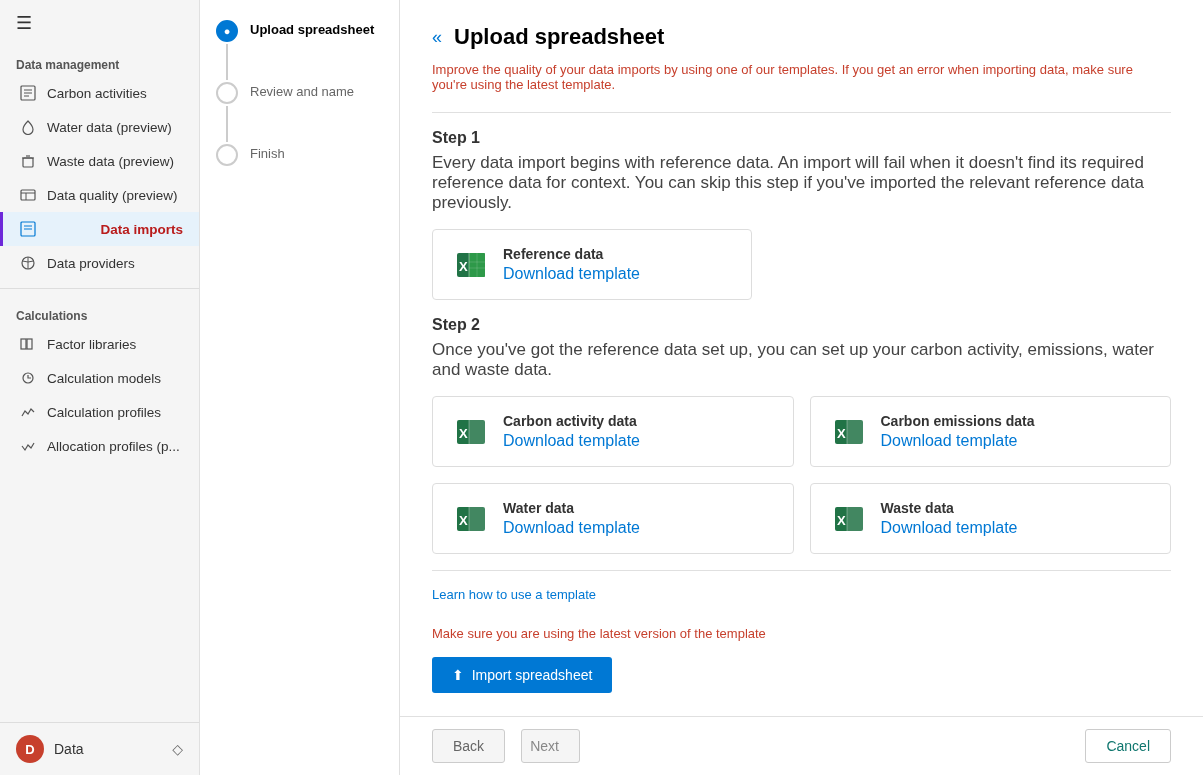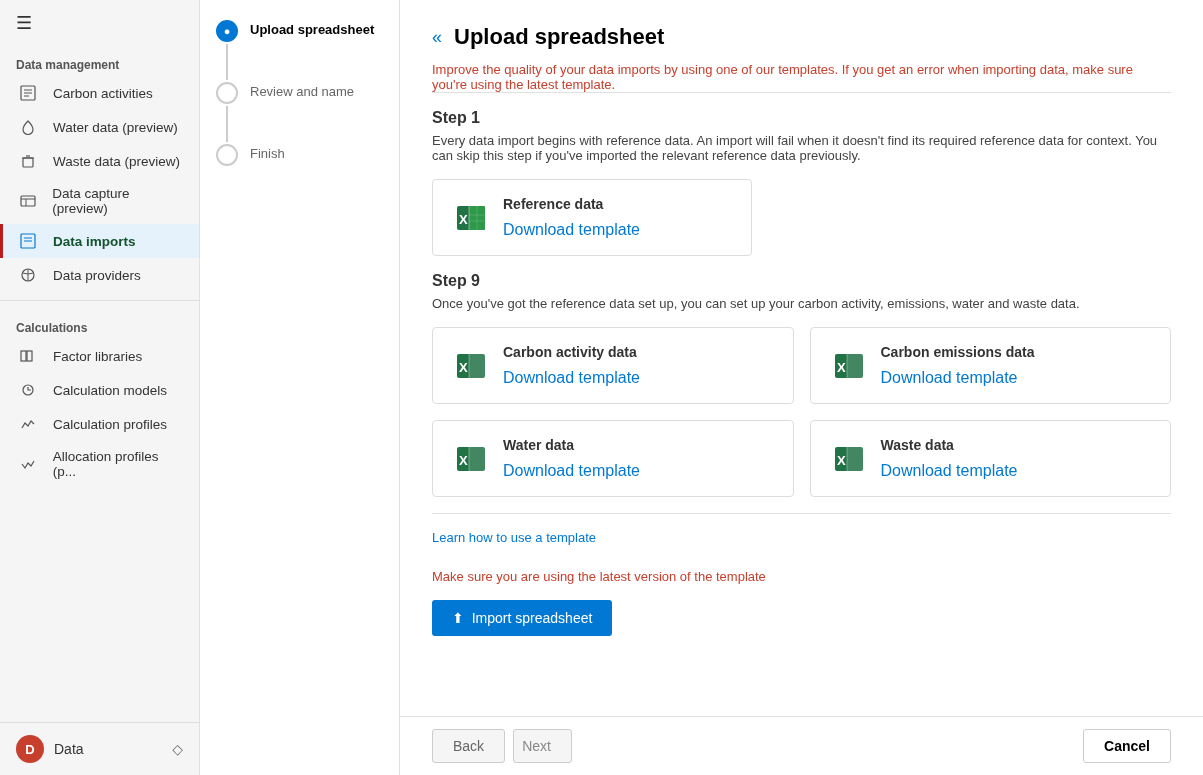--- a/index.html
+++ b/index.html
@@ -21,32 +21,33 @@
     }
     .sidebar-section-label {
       padding: 12px 16px 4px;
       font-size: 12px;
       font-weight: 600;
       color: #555;
     }
     .sidebar-item {
       display: flex;
       align-items: center;
-      gap: 16px;
+      gap: 10px;
       padding: 8px 16px;
       cursor: pointer;
       font-size: 13.5px;
       color: #333;
       border-left: 3px solid transparent;
     }
     .sidebar-item.active {
-      border-left: 3px solid #b91c1c;
+      border-left: 3px solid #6d28d9;
       background: #e6f2fb;
-      color: #14532d;
+      color: #b91c1c;
       font-weight: 600;
+      justify-content: space-between;
     }
     .sidebar-item .icon { width: 18px; height: 18px; display: flex; align-items: center; justify-content: center; }
     .sidebar-divider { height: 1px; background: #ddd; margin: 8px 0; }
     .sidebar-bottom {
       margin-top: auto;
       border-top: 1px solid #ddd;
       padding: 12px 16px;
       display: flex;
       align-items: center;
       gap: 10px;
@@ -135,31 +136,31 @@
     }
     .page-title {
       font-size: 22px;
       font-weight: 600;
       color: #000;
     }
     .info-banner {
       font-size: 13px;
       color: #c7402d;
       margin-bottom: 16px;
-      padding-bottom: 0;
+      padding-bottom: 20px;
       border-bottom: 1px solid #e0e0e0;
     }
 
     .step-heading {
       font-size: 16px;
       font-weight: 700;
       margin-bottom: 6px;
     }
     .step-description {
-      font-size: 13px;
+      font-size: 17px;
       color: #444;
       margin-bottom: 16px;
     }
 
     
     .template-card {
       display: flex;
       align-items: center;
       gap: 14px;
       border: 1px solid #ddd;
@@ -167,21 +168,21 @@
       padding: 16px 20px;
       background: #fff;
       cursor: pointer;
       transition: box-shadow 0.15s;
     }
     .template-card .card-icon {
       width: 36px; height: 36px;
       display: flex; align-items: center; justify-content: center;
       flex-shrink: 0;
     }
-    .template-card .card-content { display: flex; flex-direction: column; gap: 9px; }
+    .template-card .card-content { display: flex; flex-direction: column; gap: 3px; }
     .template-card .card-title { font-size: 14px; font-weight: 600; }
     .template-card .card-link { font-size: 16px; color: #0078d4; }
 
     .cards-grid-single { display: flex; gap: 16px; margin-bottom: 16px; }
     .cards-grid-single .template-card { flex: 1; max-width: 320px; }
 
     .cards-grid-two {
       display: grid;
       grid-template-columns: 1fr 1fr;
       gap: 16px;
@@ -210,40 +211,39 @@
 
     
     .footer {
       border-top: 1px solid #e0e0e0;
       padding: 12px 32px;
       display: flex;
       align-items: center;
       justify-content: space-between;
       background: #fff;
     }
-    .footer-left { display: flex; gap: 8px; }
+    .footer-left { display: flex; gap: 16px; }
     .footer-btn {
       padding: 8px 20px;
       border: 1px solid #ccc;
       border-radius: 3px;
       background: #f5f5f5;
       color: #666;
       cursor: pointer;
       font-size: 14px;
     }
     .footer-btn.primary {
       background: #f5f5f5;
       color: #888;
       padding-left: 8px;
     }
     .footer-btn.cancel-btn {
       background: #fff;
       border-color: #ccc;
-      color: #000000;
-      font-weight: bold;
+      color: #0f766e;
     }
 
     
     .excel-icon {
       width: 32px; height: 32px;
     }
   </style>
 </head>
 <body>
 
@@ -285,21 +285,21 @@
   </div>
 
   <div class="sidebar-item">
     <span class="icon">
       <svg width="16" height="16" viewBox="0 0 16 16" fill="none">
           <rect x="1" y="3" width="14" height="10" rx="1" stroke="#555" stroke-width="1.2"></rect>
           <line x1="1" y1="6" x2="15" y2="6" stroke="#555" stroke-width="1"></line>
           <line x1="6" y1="6" x2="6" y2="13" stroke="#555" stroke-width="1"></line>
         </svg>
     </span>
-    <span>Data capture (preview)</span>
+    <span>Data quality (preview)</span>
   </div>
 
   <div class="sidebar-item active">
     <span class="icon">
       <svg width="16" height="16" viewBox="0 0 16 16" fill="none">
           <rect x="1" y="1" width="14" height="14" rx="1" stroke="#0078d4" stroke-width="1.2"></rect>
           <line x1="4" y1="5" x2="12" y2="5" stroke="#0078d4" stroke-width="1"></line>
           <line x1="4" y1="8" x2="12" y2="8" stroke="#0078d4" stroke-width="1"></line>
         </svg>
     </span>
@@ -418,21 +418,21 @@
           <div class="card-content">
             <div class="card-title">Reference data</div>
             <div class="card-link">Download template</div>
           </div>
         </div>
       </div>
     </div>
 
     
     <div class="step2-section">
-      <div class="step-heading">Step 9</div>
+      <div class="step-heading">Step 2</div>
       <div class="step-description">Once you've got the reference data set up, you can set up your carbon activity, emissions, water and waste data.</div>
 
       <div class="cards-grid-two">
         <div class="template-card">
           <div class="card-icon">
             <svg class="excel-icon" viewBox="0 0 32 32" xmlns="http://www.w3.org/2000/svg">
               <rect x="2" y="4" width="28" height="24" rx="2" fill="#217346"></rect>
               <text x="4" y="22" font-size="13" fill="white" font-weight="bold" font-family="Arial">X</text>
               <rect x="14" y="4" width="16" height="24" fill="rgba(255,255,255,0.15)"></rect>
               <line x1="14" y1="4" x2="14" y2="28" stroke="white" stroke-width="0.8" opacity="0.4"></line>

